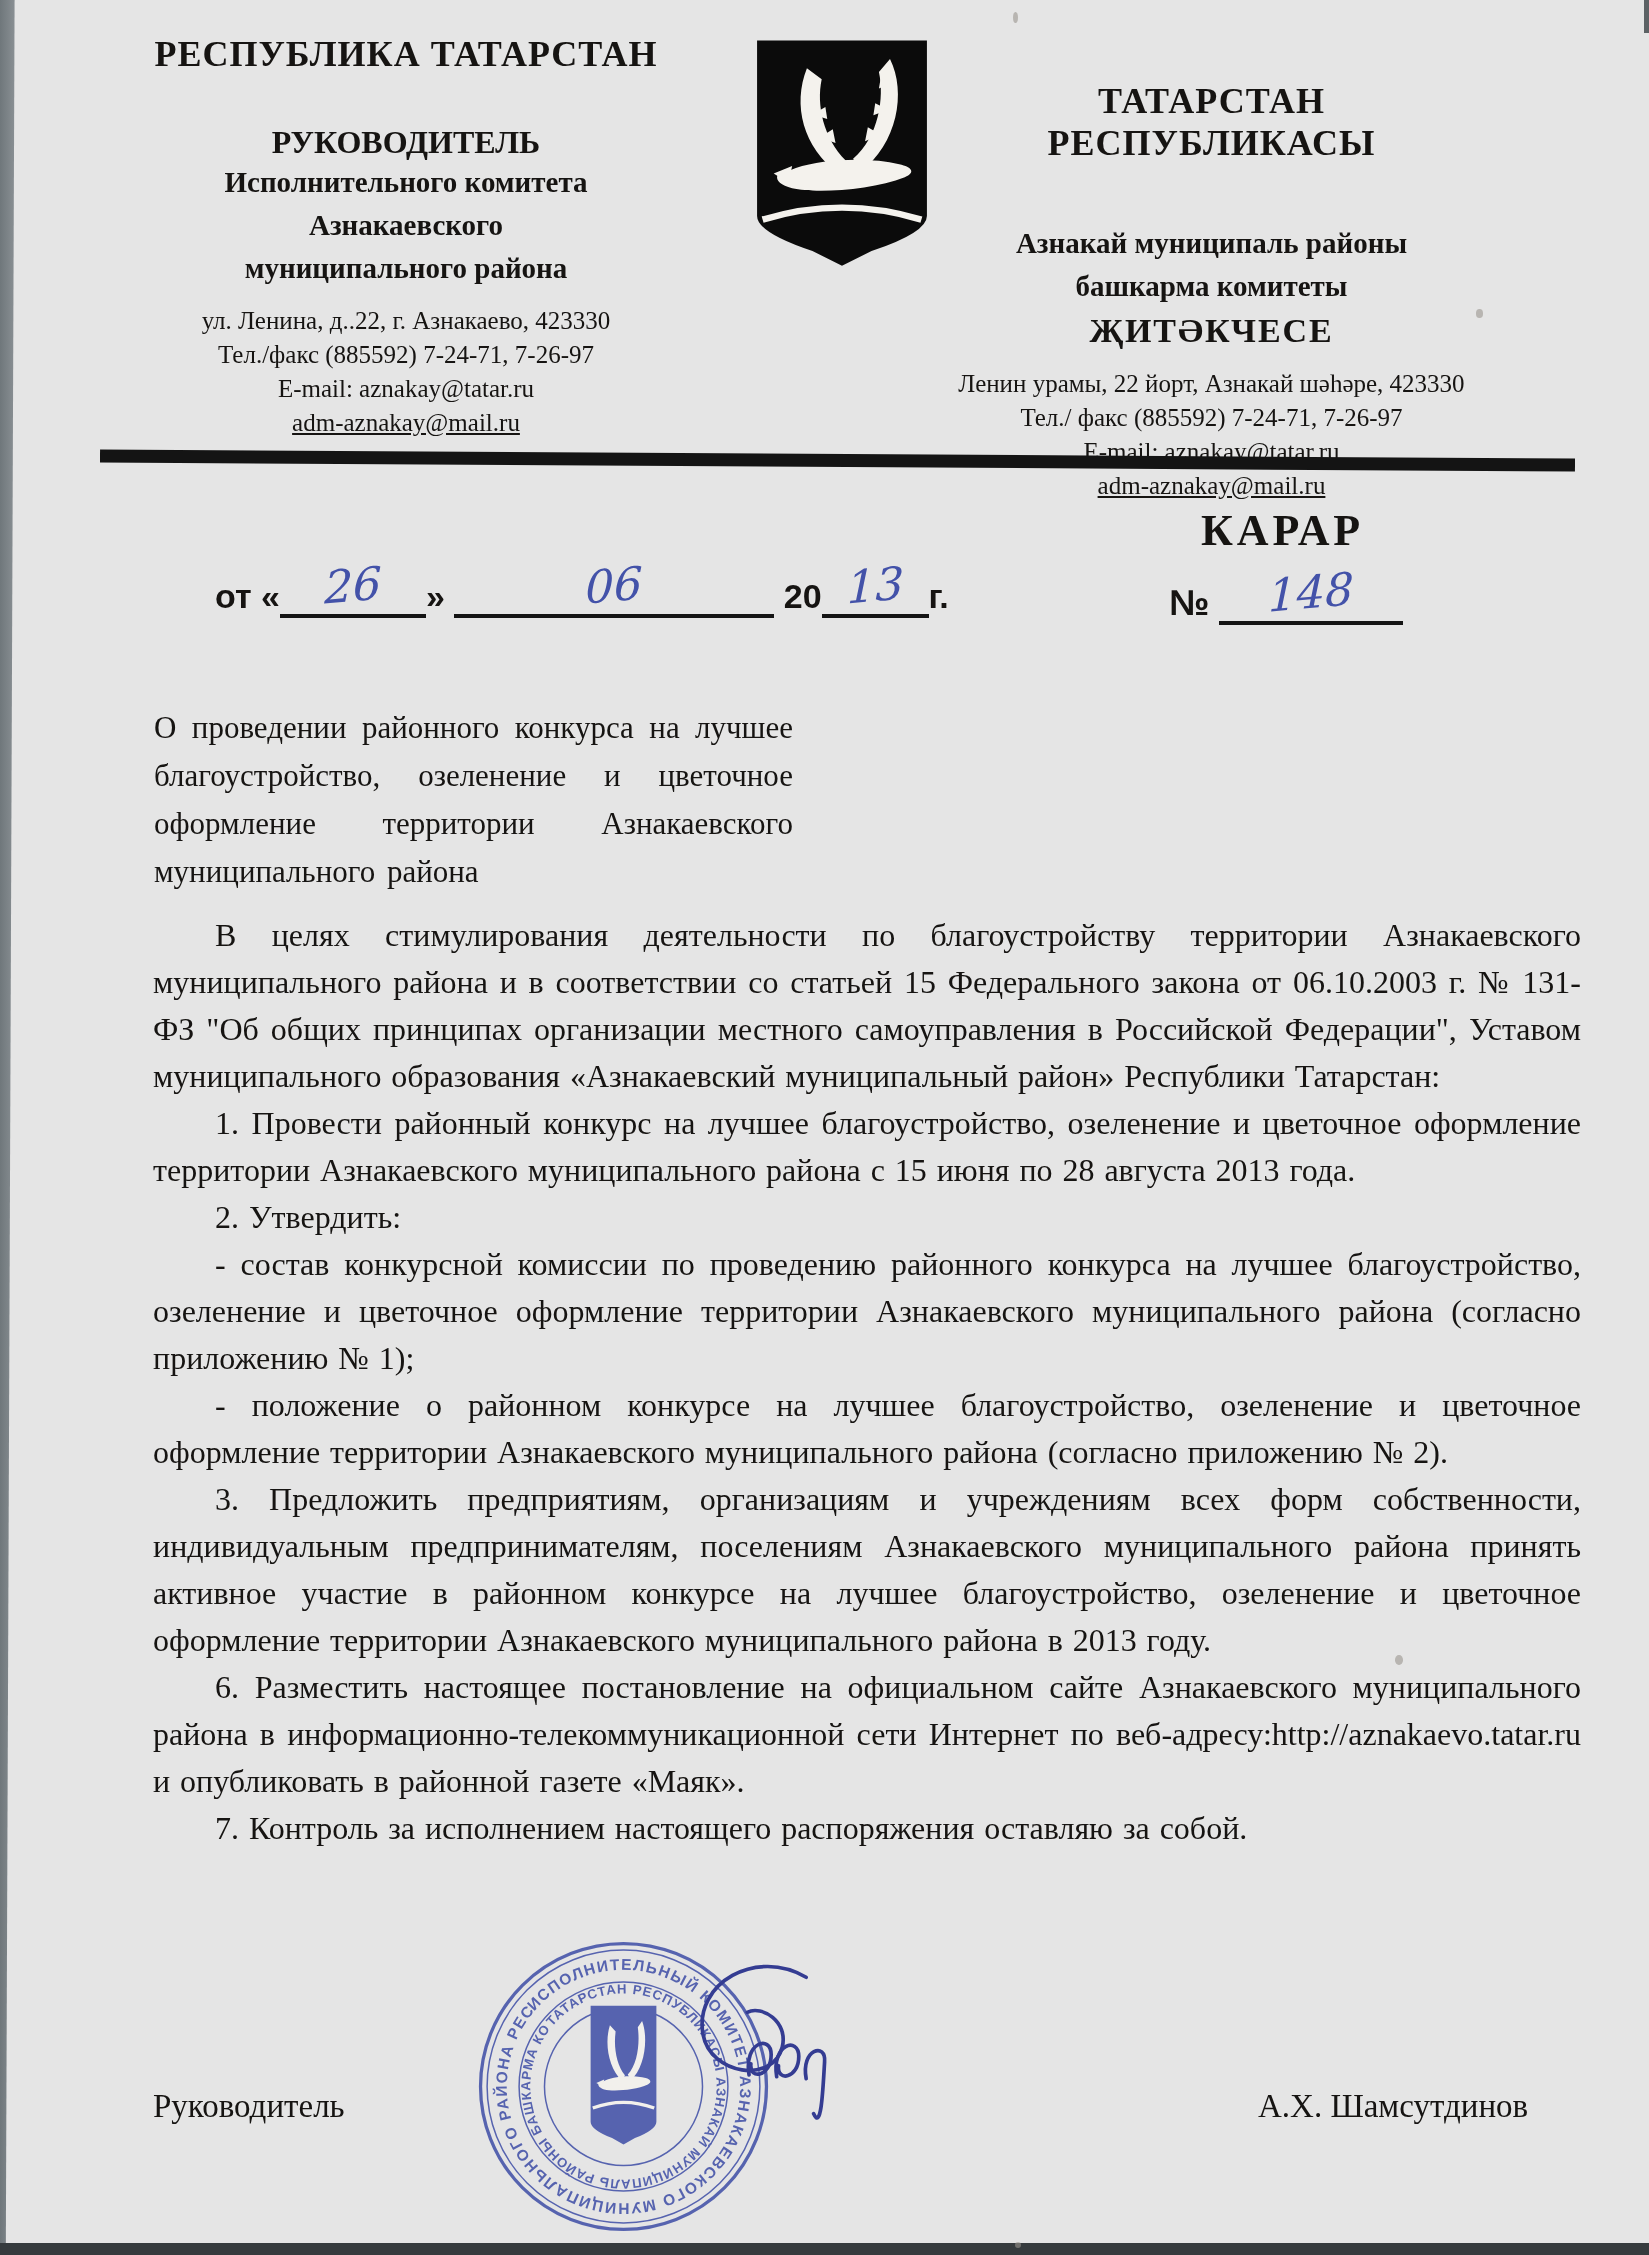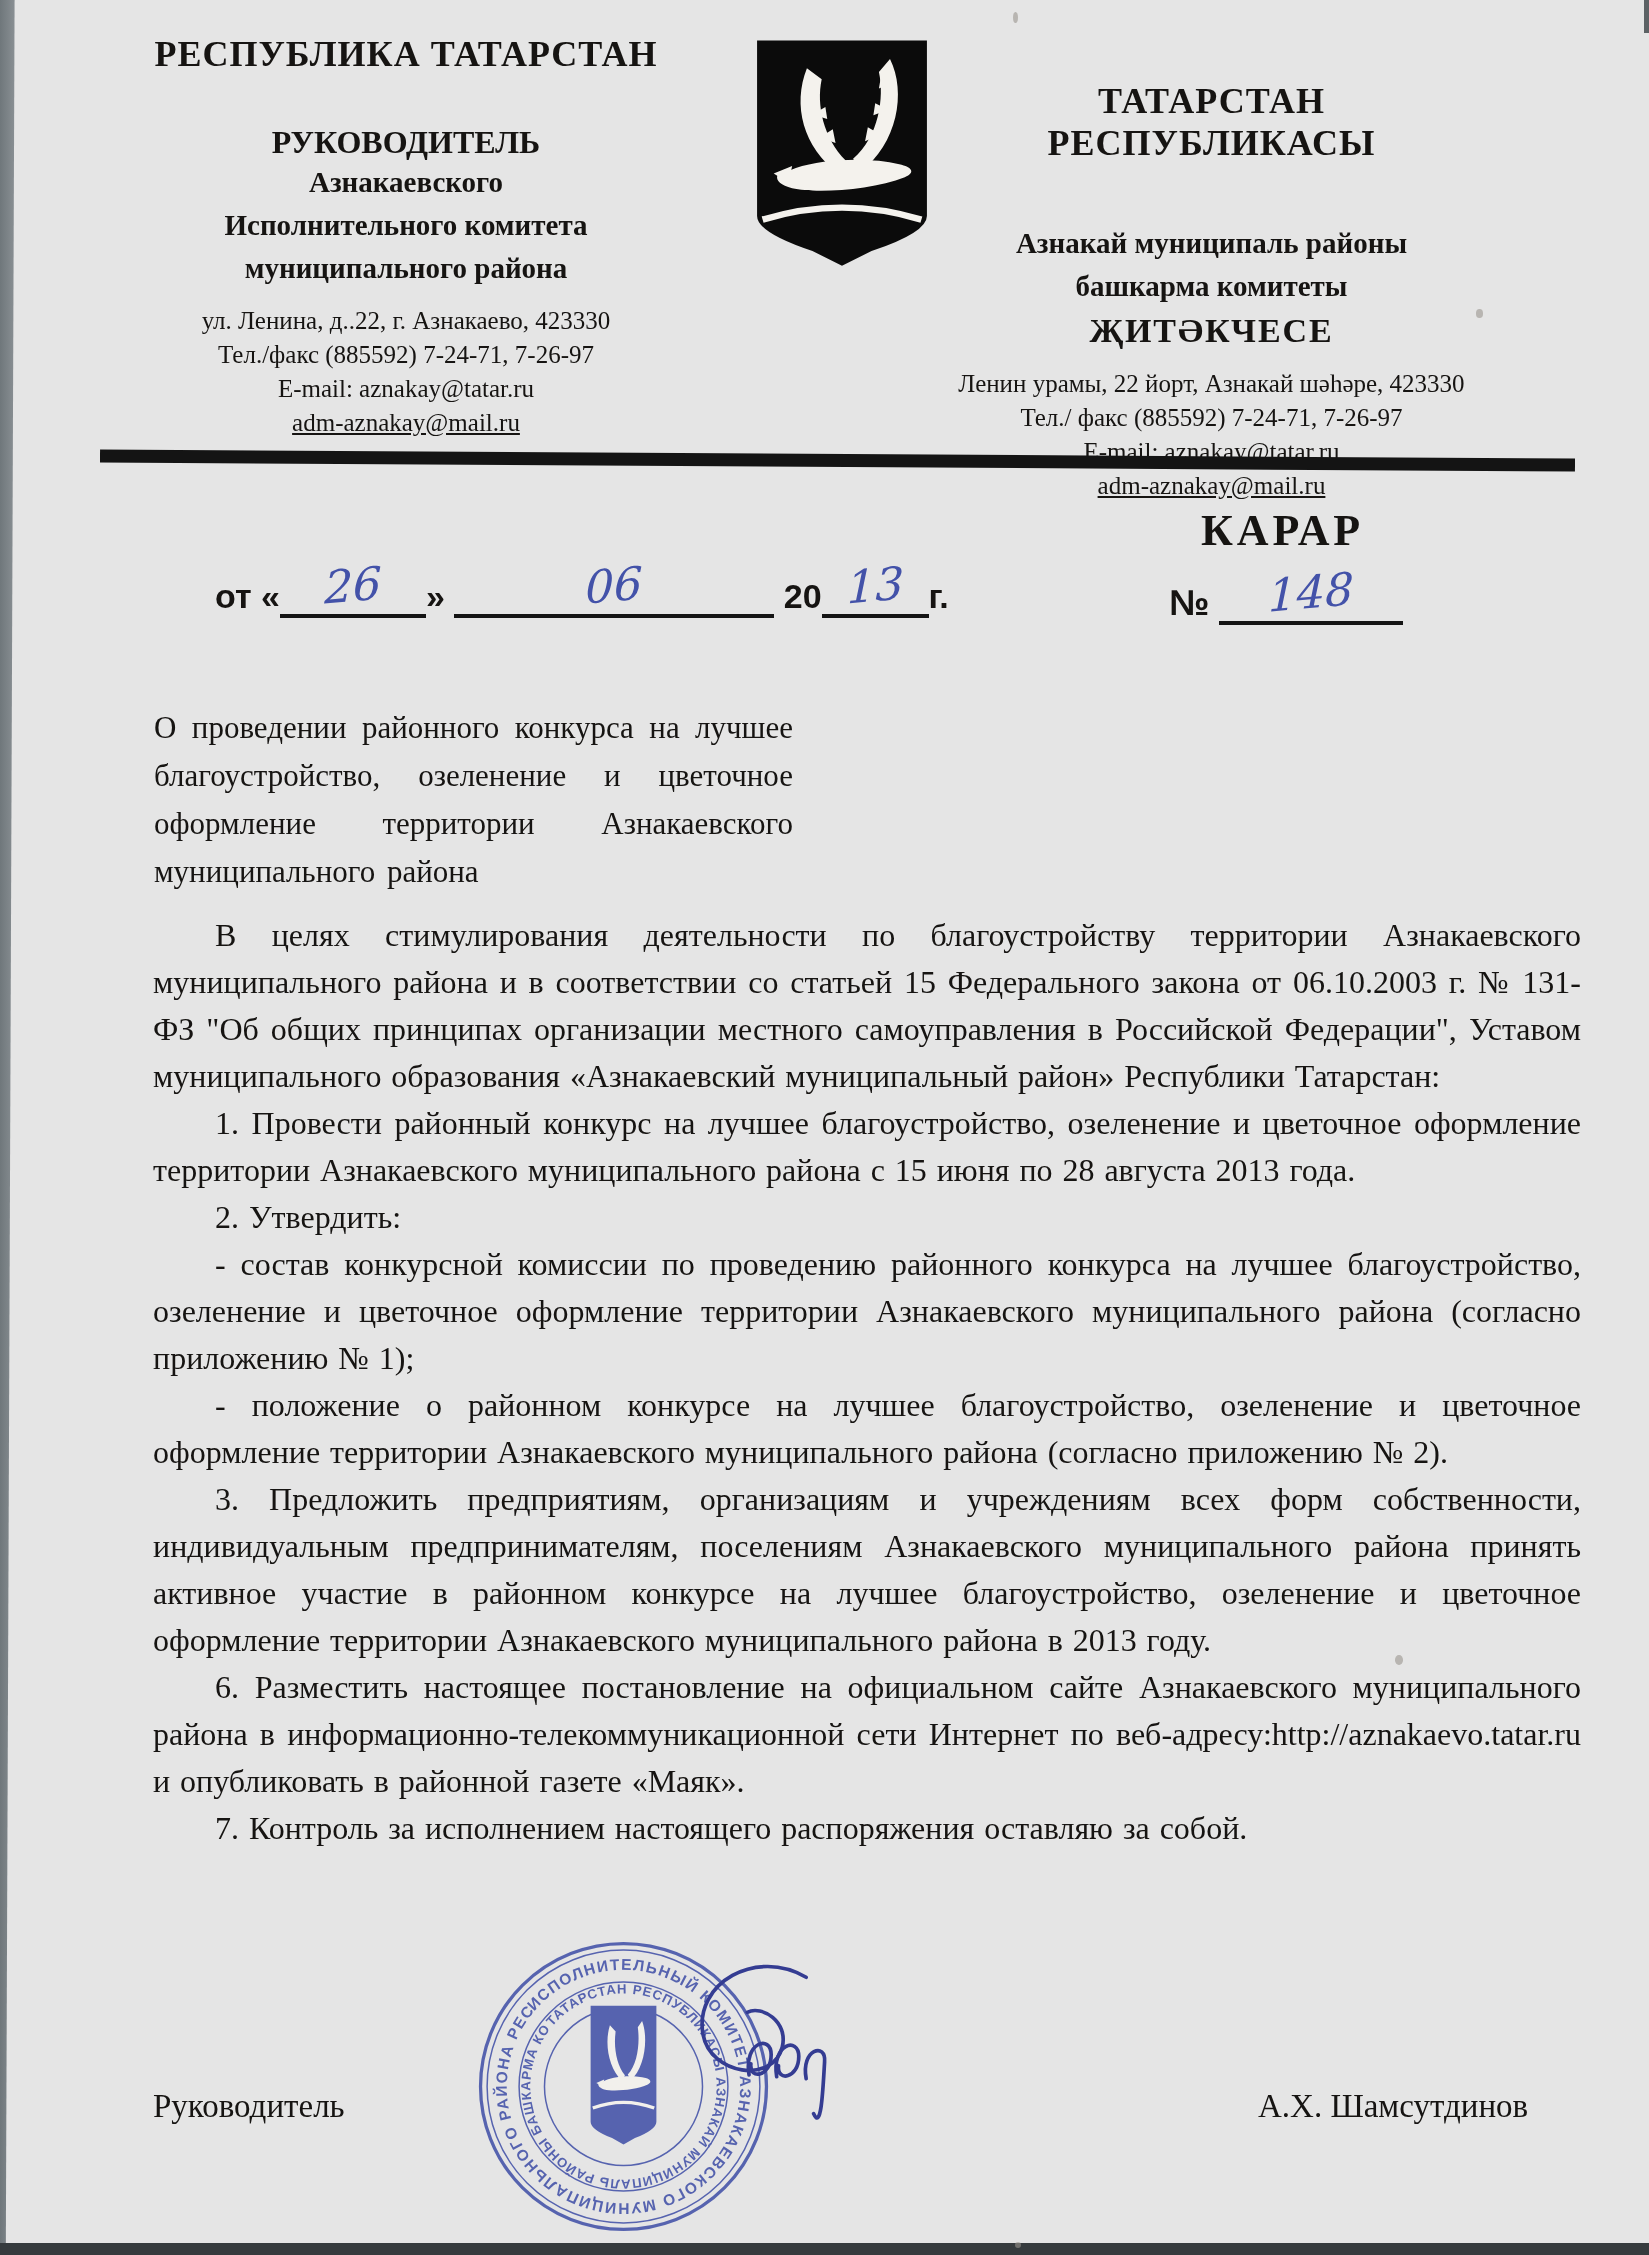--- a/index.html
+++ b/index.html
@@ -62,22 +62,22 @@
   <div class="edge-bottom"></div>
   <div class="edge-corner"></div>
   <div class="speck" style="left:1013px;top:11.6px;width:4.9px;height:11.6px;"></div>
   <div class="speck" style="left:1476px;top:309px;width:6.8px;height:8.7px;"></div>
   <div class="speck" style="left:1395px;top:1655px;width:7.8px;height:9.7px;"></div>
   <div class="speck" style="left:1015px;top:2242px;width:5.8px;height:5.8px;"></div>
 
   <div class="lh-left">
     <div class="lh-republic">РЕСПУБЛИКА ТАТАРСТАН</div>
     <div class="lh-role">РУКОВОДИТЕЛЬ</div>
+    <div class="lh-line">Исполнительного комитета</div>
     <div class="lh-line">Азнакаевского</div>
-    <div class="lh-line">Исполнительного комитета</div>
     <div class="lh-line">муниципального района</div>
     <div class="addr">
       <div>ул. Ленина, д..22, г. Азнакаево, 423330</div>
       <div>Тел./факс (885592) 7-24-71, 7-26-97</div>
       <div>E-mail: aznakay@tatar.ru</div>
       <div class="u">adm-aznakay@mail.ru</div>
     </div>
   </div>
 
   <div class="emblem">

